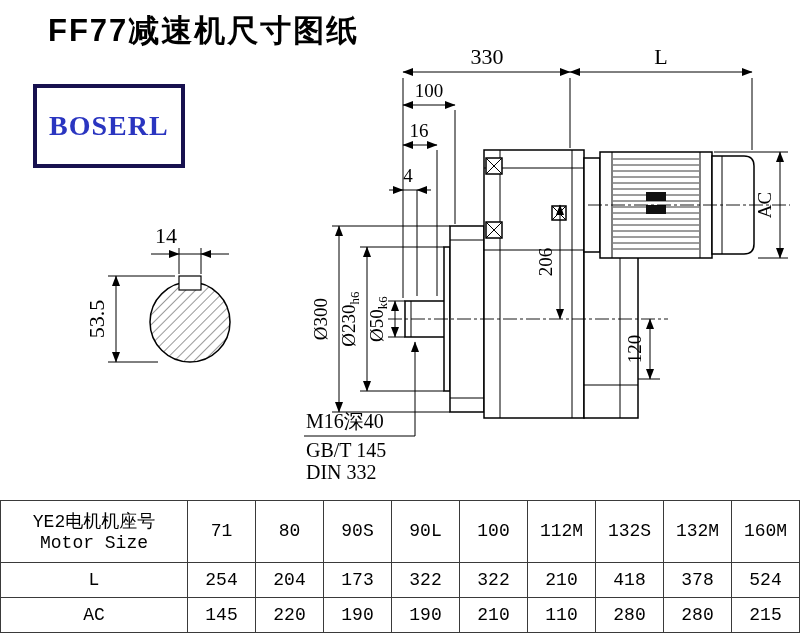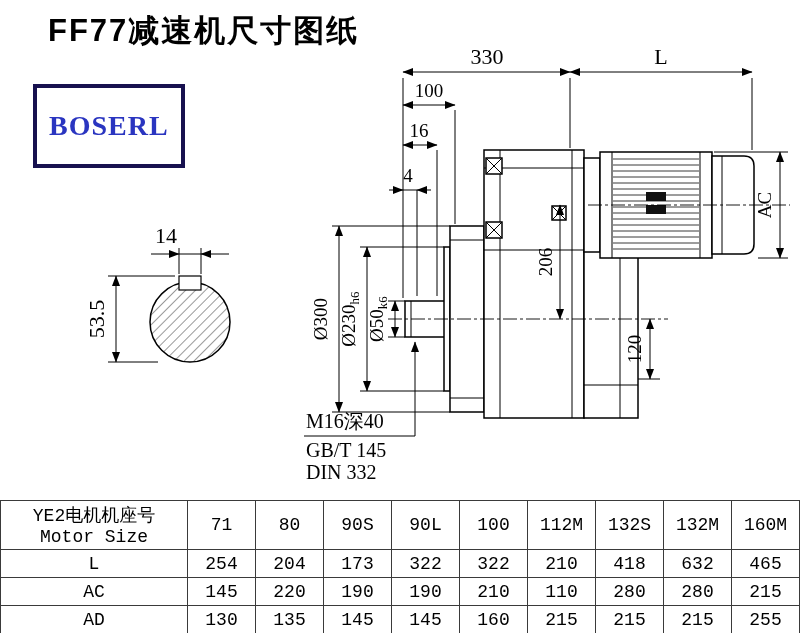--- a/index.html
+++ b/index.html
@@ -191,42 +191,30 @@
       </tr>
       <tr class="drow">
         <td>L</td>
         <td>254</td>
         <td>204</td>
         <td>173</td>
         <td>322</td>
         <td>322</td>
         <td>210</td>
         <td>418</td>
-        <td>632</td>
-        <td>465</td>
+        <td>378</td>
+        <td>524</td>
       </tr>
       <tr class="drow">
         <td>AC</td>
         <td>145</td>
         <td>220</td>
         <td>190</td>
         <td>190</td>
         <td>210</td>
         <td>110</td>
         <td>280</td>
         <td>280</td>
         <td>215</td>
       </tr>
-      <tr class="drow">
-        <td>AD</td>
-        <td>130</td>
-        <td>135</td>
-        <td>145</td>
-        <td>145</td>
-        <td>160</td>
-        <td>215</td>
-        <td>215</td>
-        <td>215</td>
-        <td>255</td>
-      </tr>
     </tbody>
   </table>
 </div>
 
 </body></html>

